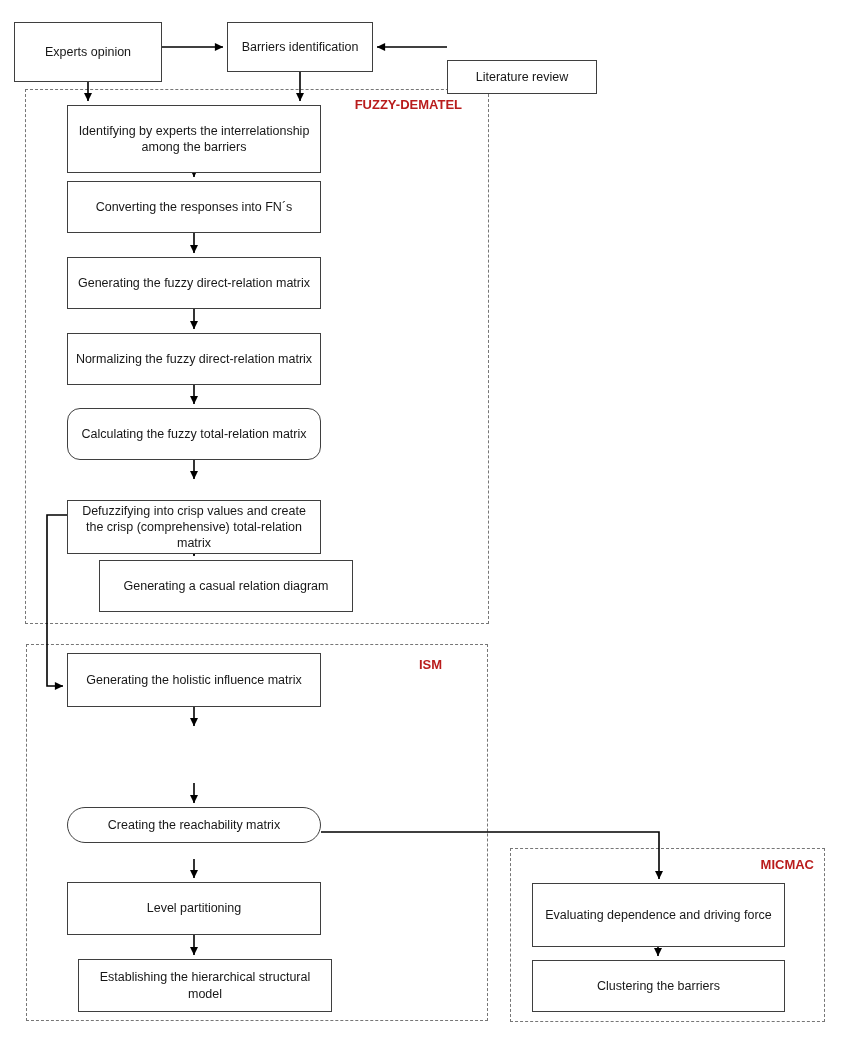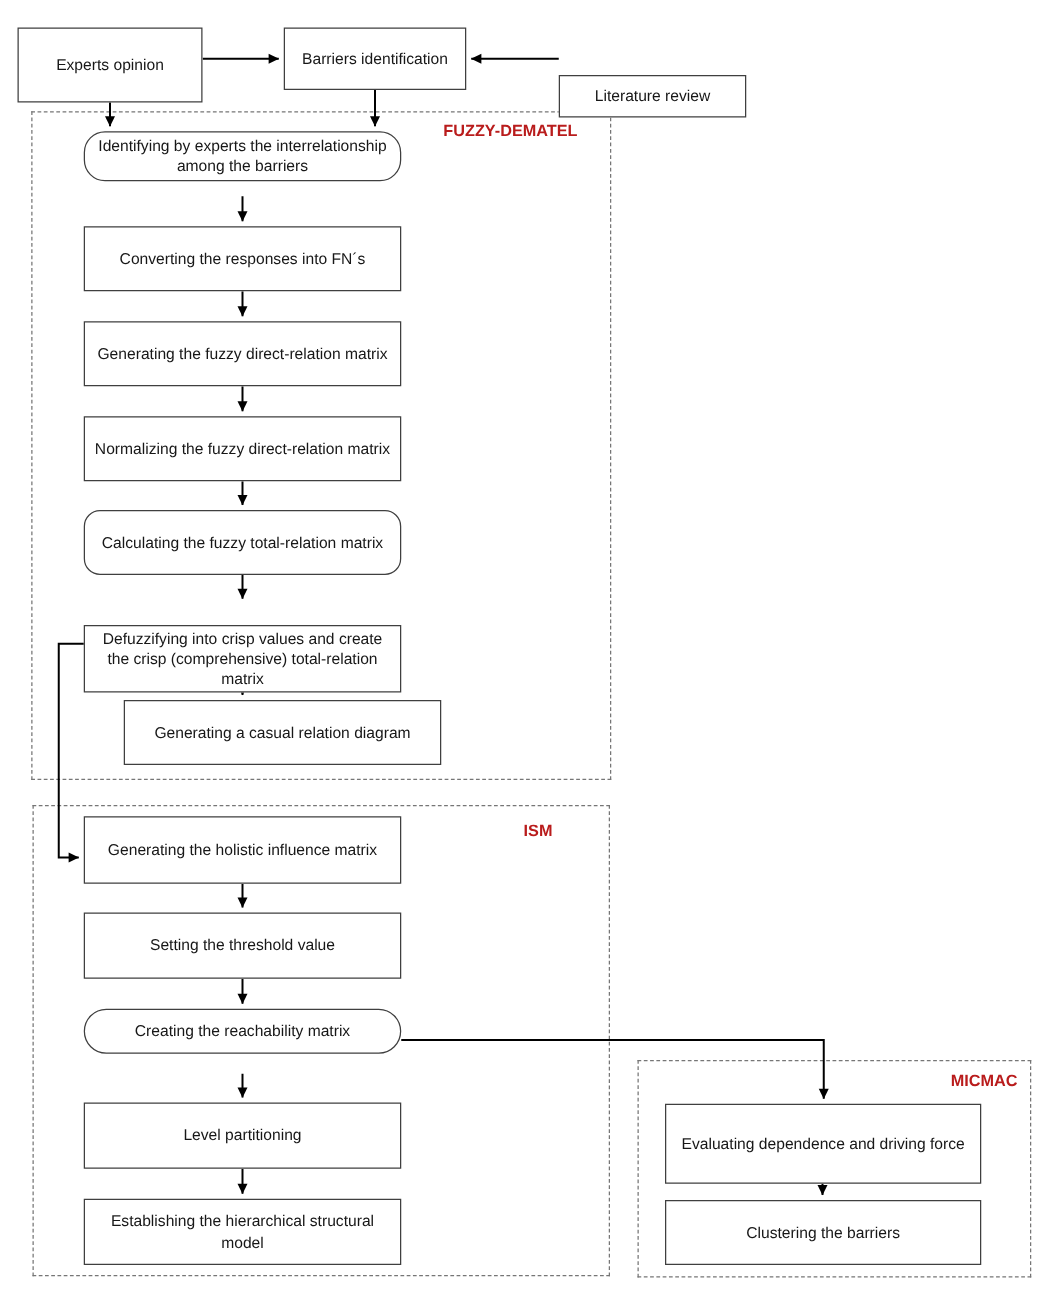--- a/index.html
+++ b/index.html
@@ -110,21 +110,21 @@
   <div class="node" style="left:14px; top:22px; width:148px; height:60px;">
     <span>Experts opinion</span>
   </div>
   <div class="node" style="left:227px; top:22px; width:146px; height:50px;">
     <span>Barriers identification</span>
   </div>
   <div class="node" style="left:447px; top:22px; width:150px; height:34px;margin-top:38px;">
     <span>Literature review</span>
   </div>
 
-  <div class="node" style="left:67px; top:105px; width:254px; height:40px;border-radius:17px;">
+  <div class="node" style="left:67px; top:105px; width:254px; height:68px;">
     <span>Identifying by experts the interrelationship among the barriers</span>
   </div>
   <div class="node" style="left:67px; top:181px; width:254px; height:52px;">
     <span>Converting the responses into FN´s</span>
   </div>
   <div class="node" style="left:67px; top:257px; width:254px; height:52px;">
     <span>Generating the fuzzy direct-relation matrix</span>
   </div>
   <div class="node" style="left:67px; top:333px; width:254px; height:52px;">
     <span>Normalizing the fuzzy direct-relation matrix</span>
@@ -135,30 +135,27 @@
   <div class="node" style="left:67px; top:483px; width:254px; height:54px;margin-top:17px;">
     <span>Defuzzifying into crisp values and create the crisp (comprehensive) total-relation matrix</span>
   </div>
   <div class="node" style="left:67px; top:560px; width:254px; height:52px;margin-left:32px;">
     <span>Generating a casual relation diagram</span>
   </div>
 
   <div class="node" style="left:67px; top:653px; width:254px; height:54px;">
     <span>Generating the holistic influence matrix</span>
   </div>
-  <div class="node" style="left:67px; top:730px; width:254px; height:53px;">
-    <span>Setting the threshold value</span>
-  </div>
   <div class="node" style="left:67px; top:807px; width:254px; height:36px;border-radius:24px;">
     <span>Creating the reachability matrix</span>
   </div>
   <div class="node" style="left:67px; top:882px; width:254px; height:53px;">
     <span>Level partitioning</span>
   </div>
-  <div class="node" style="left:67px; top:959px; width:254px; height:53px;">
+  <div class="node" style="left:78px; top:959px; width:254px; height:53px;">
     <span>Establishing the hierarchical structural model</span>
   </div>
 
   <div class="node" style="left:532px; top:883px; width:253px; height:64px;">
     <span>Evaluating dependence and driving force</span>
   </div>
   <div class="node" style="left:532px; top:960px; width:253px; height:52px;">
     <span>Clustering the barriers</span>
   </div>
 

